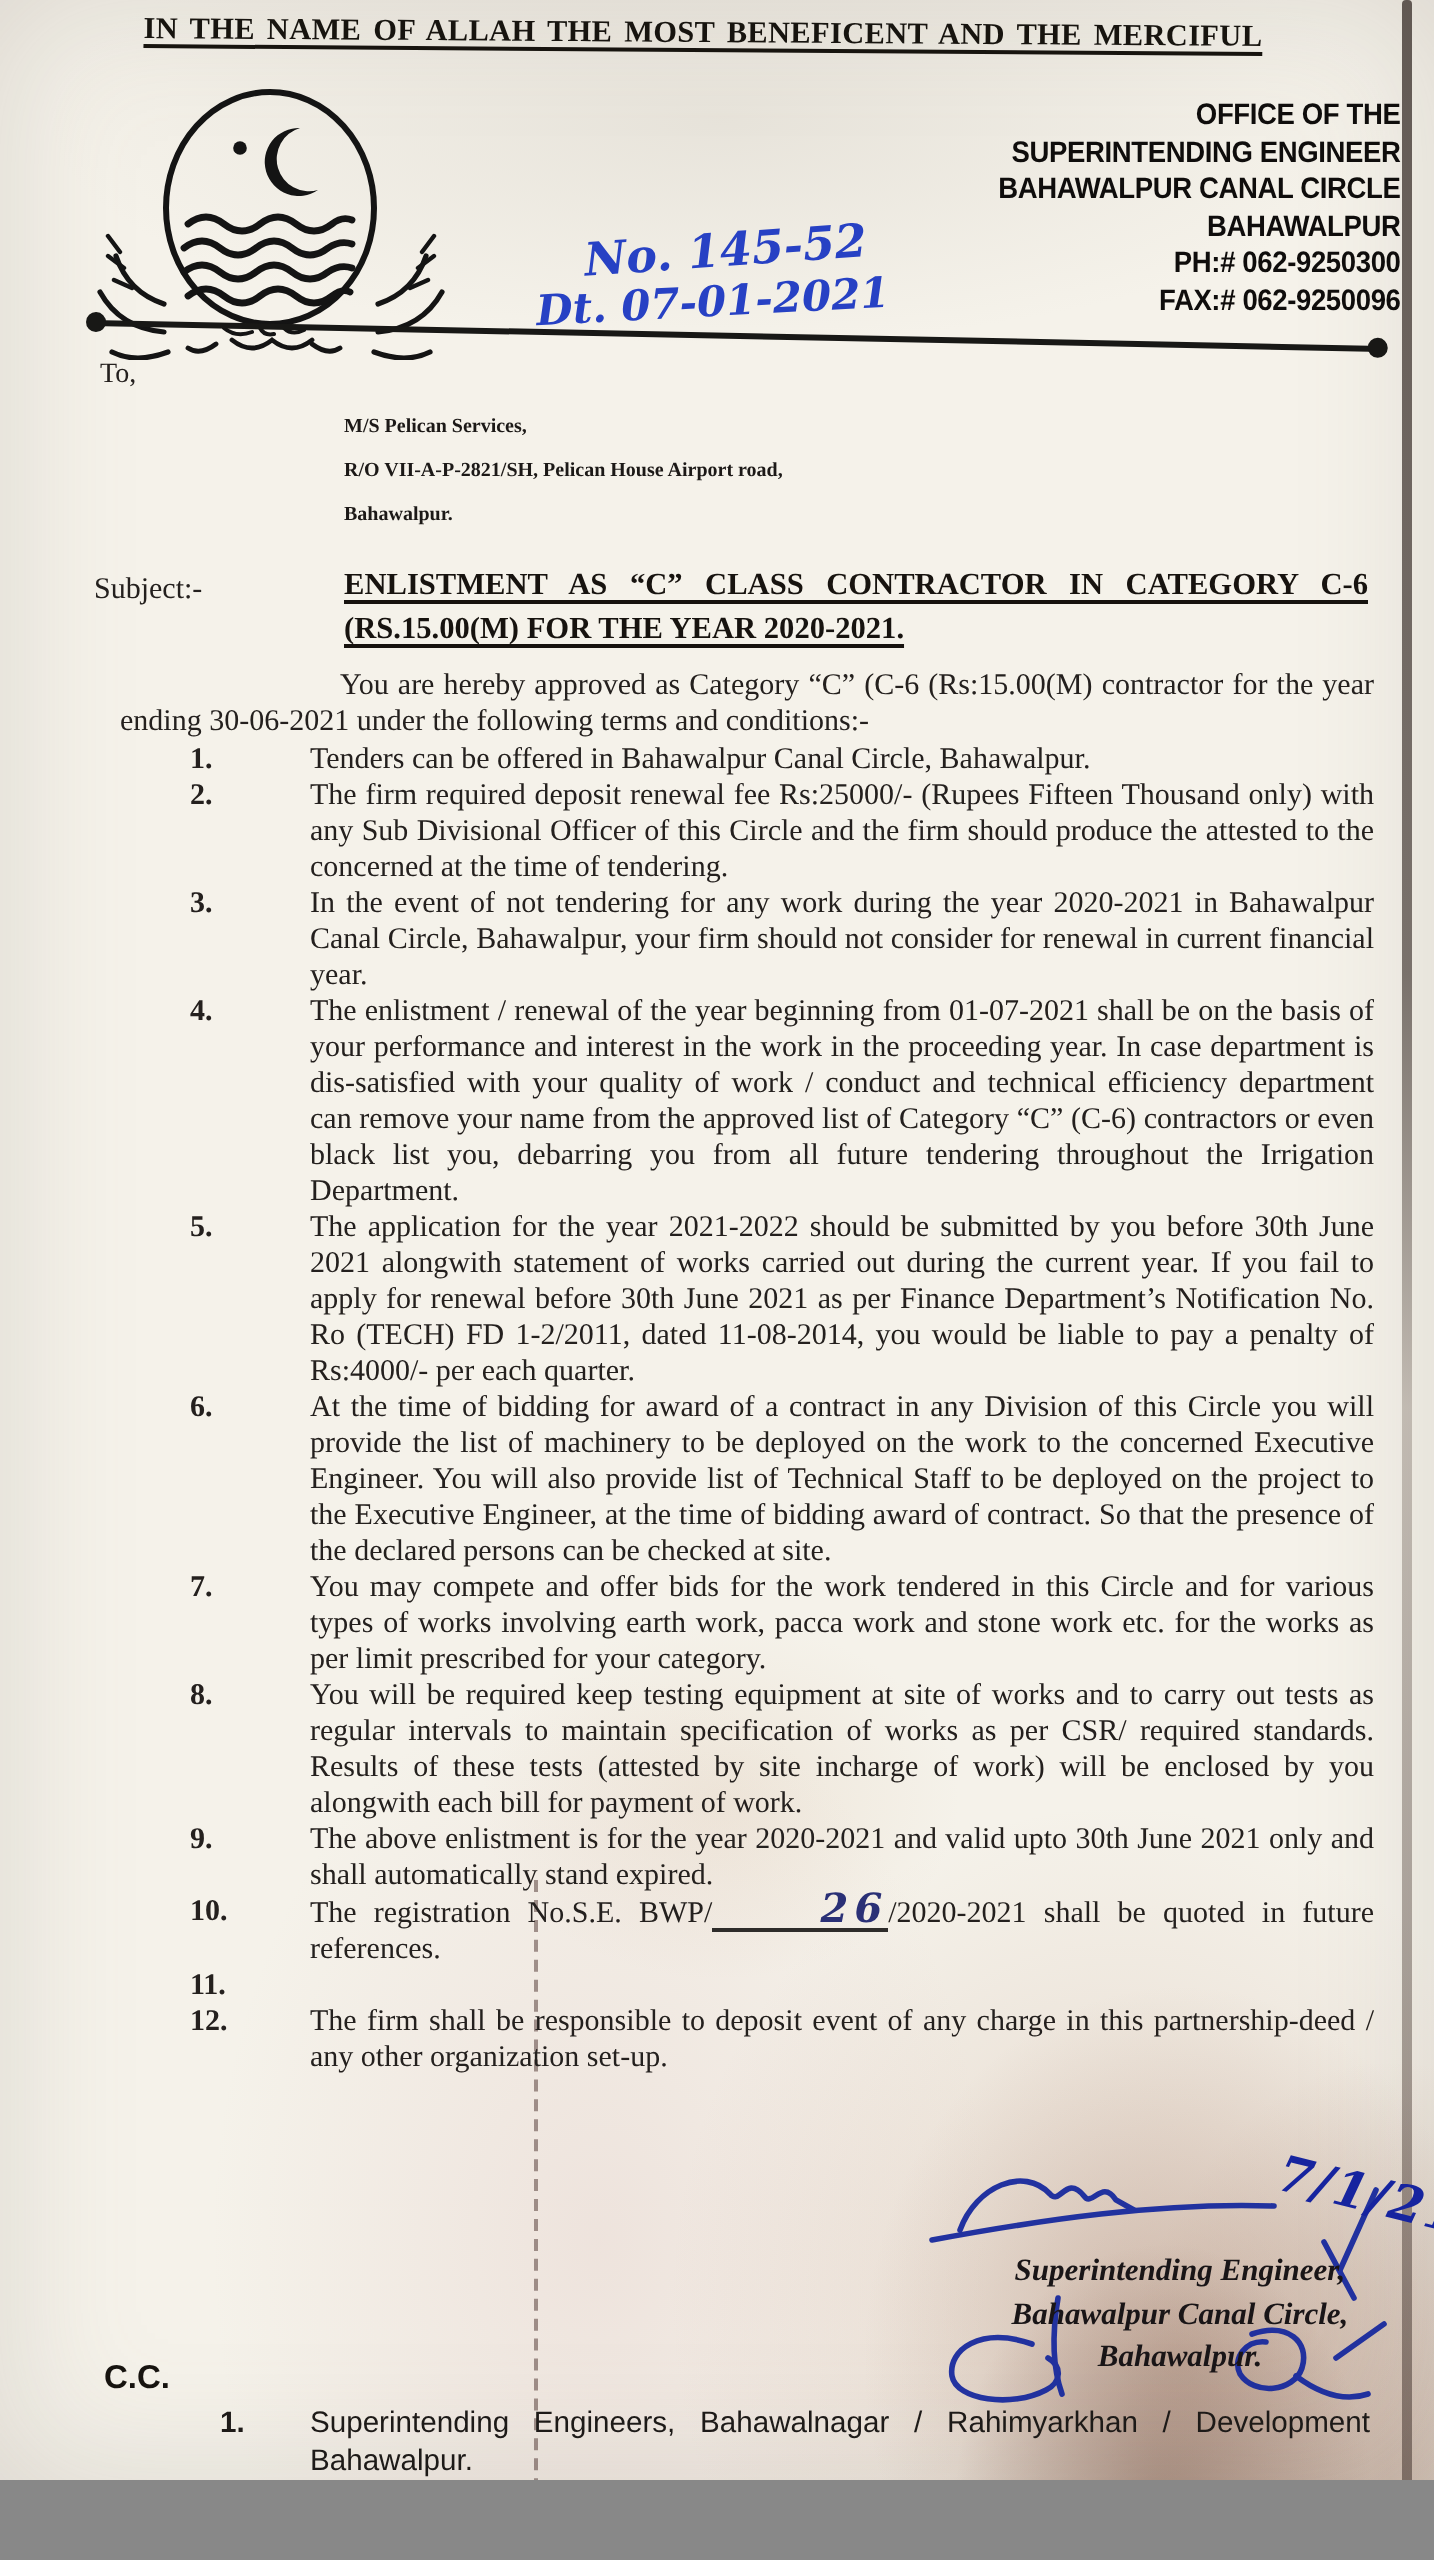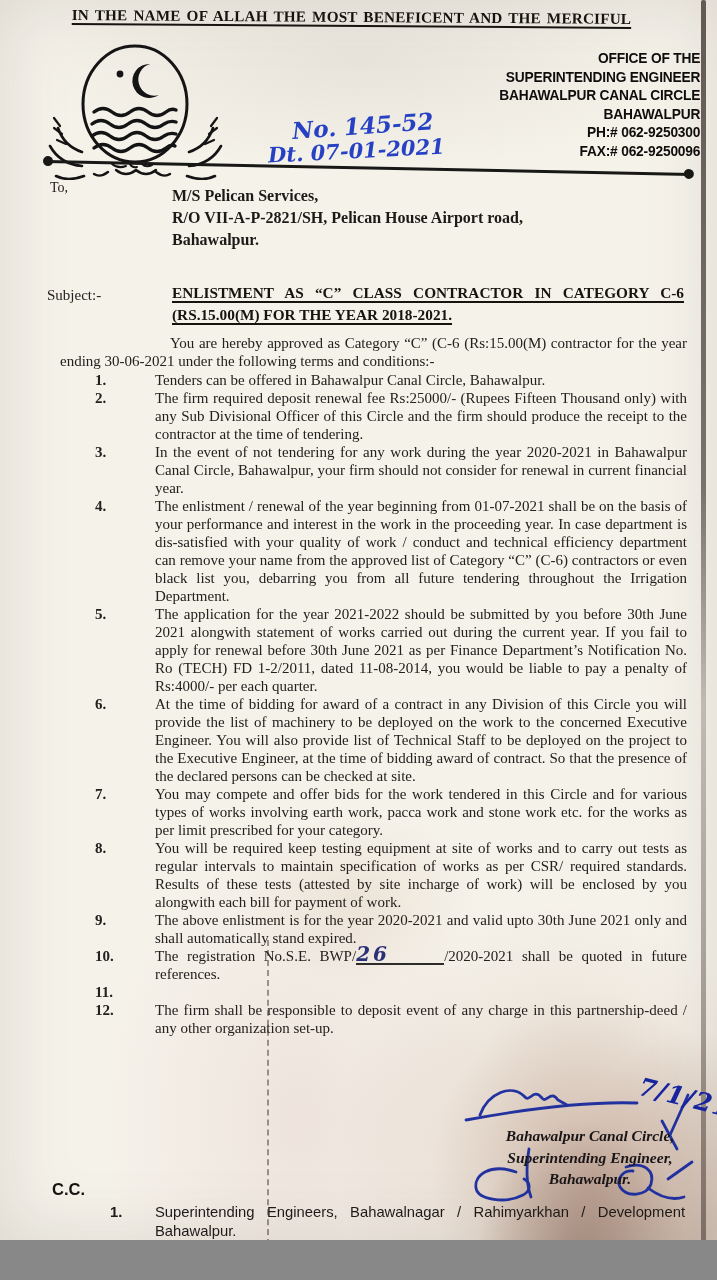--- a/index.html
+++ b/index.html
@@ -38,35 +38,35 @@
   .ref-date{top:138px;left:268px;font-size:21px;transform:rotate(-3deg);font-weight:bold;}
   .rule{
     top:160px;left:46px;width:645px;height:0;border-top:3px solid #181816;
     transform:rotate(1.15deg);transform-origin:left center;
   }
   .rule::before,.rule::after{content:"";position:absolute;width:10px;height:10px;border-radius:50%;background:#181816;top:-7px;}
   .rule::before{left:-3px;}
   .rule::after{right:-3px;}
   
   .to-label{top:180px;left:50px;font-size:14px;}
-  .addressee{top:185px;left:172px;font-weight:bold;font-size:16px;line-height:21.8px;color:#1c1917;}
+  .addressee{top:203px;left:172px;font-weight:bold;font-size:10px;line-height:21.8px;color:#1c1917;}
   .subject-label{top:287px;left:47px;font-size:15px;}
   .subject{
     top:282px;left:172px;width:512px;font-weight:bold;font-size:15.3px;line-height:21.8px;
     text-align:justify;color:#17130f;
     text-decoration:underline;text-underline-offset:3px;text-decoration-thickness:1.7px;
   }
   
   .bodyflow{top:334px;left:0;right:0;font-size:15px;line-height:18px;}
   .intro{margin:0 30px 1px 60px;text-indent:110px;text-align:justify;}
   .trow{display:flex;margin:0 30px 0 95px;}
   .trow .num{flex:0 0 60px;font-weight:bold;}
   .trow .txt{flex:1;text-align:justify;}
   .blank{
-    display:inline-block;min-width:88px;text-align:left;
+    display:inline-block;min-width:88px;text-align:right;
     border-bottom:2px solid #2e2c2a;line-height:14px;vertical-align:baseline;
   }
   .blank .blank-val{
     font-family:"DejaVu Serif",serif;font-style:italic;font-weight:bold;
     font-size:20px;color:#2a3076;letter-spacing:3px;
   }
   
   .sig{top:1075px;left:430px;width:287px;height:150px;}
   .sig svg{position:absolute;left:0;top:0;pointer-events:none;}
   .sig-date{
@@ -140,32 +140,32 @@
   <div class="abs rule"></div>
 
   <div class="abs to-label">To,</div>
   <div class="abs addressee">
     <div>M/S Pelican Services,</div>
     <div>R/O VII-A-P-2821/SH, Pelican House Airport road,</div>
     <div>Bahawalpur.</div>
   </div>
 
   <div class="abs subject-label">Subject:-</div>
-  <div class="abs subject">ENLISTMENT AS “C” CLASS CONTRACTOR IN CATEGORY C-6 (RS.15.00(M) FOR THE YEAR 2018-2021.</div>
+  <div class="abs subject">ENLISTMENT AS “C” CLASS CONTRACTOR IN CATEGORY C-6 (RS.15.00(M) FOR THE YEAR 2020-2021.</div>
 
   <div class="abs bodyflow">
     <p class="intro">You are hereby approved as Category “C” (C-6 (Rs:15.00(M) contractor for the year ending 30-06-2021 under the following terms and conditions:-</p>
 
     <div class="trow">
       <span class="num">1.</span>
       <span class="txt">Tenders can be offered in Bahawalpur Canal Circle, Bahawalpur.</span>
     </div>
     <div class="trow">
       <span class="num">2.</span>
-      <span class="txt">The firm required deposit renewal fee Rs:25000/- (Rupees Fifteen Thousand only) with any Sub Divisional Officer of this Circle and the firm should produce the receipt to the contractor at the time of tendering.</span>
+      <span class="txt">The firm required deposit renewal fee Rs:25000/- (Rupees Fifteen Thousand only) with any Sub Divisional Officer of this Circle and the firm should produce the attested to the concerned at the time of tendering.</span>
     </div>
     <div class="trow">
       <span class="num">3.</span>
       <span class="txt">In the event of not tendering for any work during the year 2020-2021 in Bahawalpur Canal Circle, Bahawalpur, your firm should not consider for renewal in current financial year.</span>
     </div>
     <div class="trow">
       <span class="num">4.</span>
       <span class="txt">The enlistment / renewal of the year beginning from 01-07-2021 shall be on the basis of your performance and interest in the work in the proceeding year. In case department is dis-satisfied with your quality of work / conduct and technical efficiency department can remove your name from the approved list of Category “C” (C-6) contractors or even black list you, debarring you from all future tendering throughout the Irrigation Department.</span>
     </div>
     <div class="trow">
@@ -209,22 +209,22 @@
         <path d="M232 46 L247 74"></path>
         <path d="M258 20 L240 60"></path>
         <path d="M86 97 C60 88, 44 100, 46 113 C48 125, 76 129, 93 120 C101 116, 101 108, 94 104"></path>
         <path d="M99 74 C96 92, 96 108, 101 122"></path>
         <path d="M196 92 C214 86, 225 96, 221 109 C217 121, 197 123, 190 112 C186 104, 193 95, 203 96"></path>
         <path d="M218 113 C230 122, 242 126, 254 122 M238 104 L262 87"></path>
       </g>
     </svg>
     <span class="sig-date">7/1/21</span>
     <div class="sig-lines">
+      <div>Superintending Engineer,</div>
       <div>Bahawalpur Canal Circle,</div>
-      <div>Superintending Engineer,</div>
       <div>Bahawalpur.</div>
     </div>
   </div>
 
   <div class="abs cc-label">C.C.</div>
   <div class="abs cc-list">
     <div class="ccrow">
       <span class="num">1.</span>
       <span class="txt">Superintending Engineers, Bahawalnagar / Rahimyarkhan / Development Bahawalpur.</span>
     </div>

